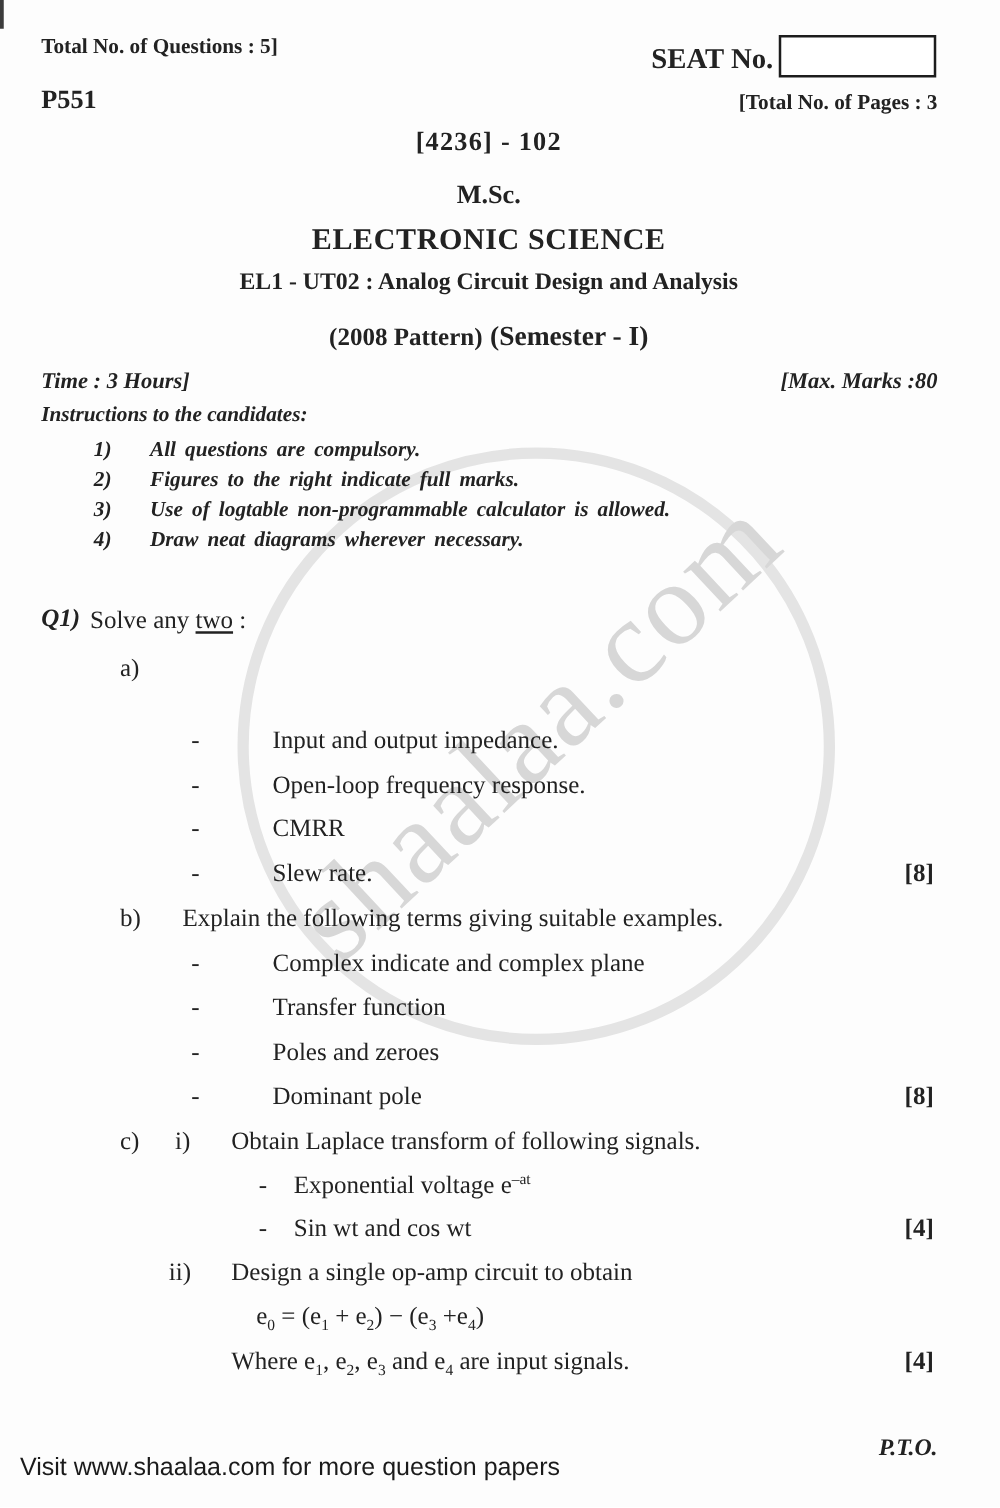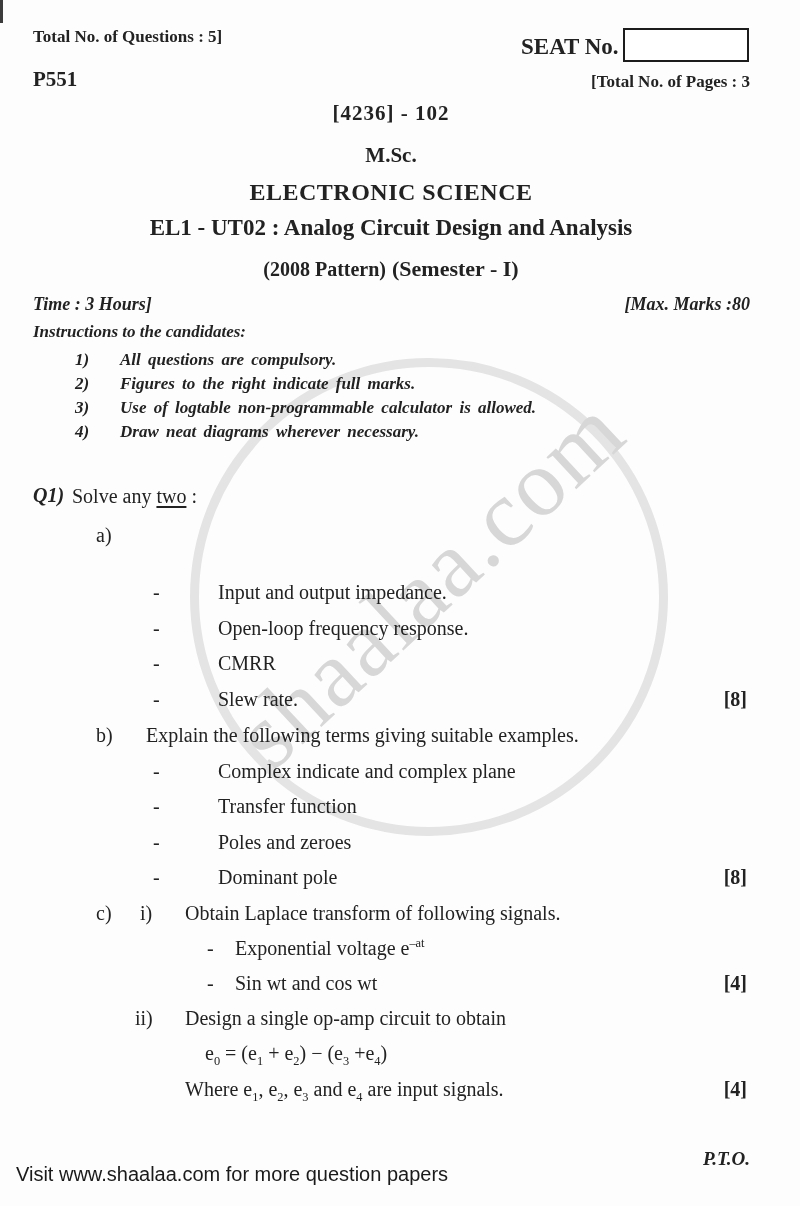--- a/index.html
+++ b/index.html
@@ -33,21 +33,21 @@
   .tq{left:33px;top:26px;font-size:17px;}
   .seat-label{left:521px;top:33px;font-size:23px;}
   .seat-box{left:623px;top:28px;width:126px;height:34px;border:2px solid #1c1c1c;background:#ffffff;box-sizing:border-box;}
   .p551{left:33px;top:66px;font-size:21px;text-align:center;}
   .pages{right:50px;top:71px;font-size:17px;}
 
   
   .code{top:100px;font-size:21px;letter-spacing:1px;}
   .degree{top:142px;font-size:21px;}
   .subject{top:177px;font-size:24px;letter-spacing:0.5px;}
-  .course{top:214px;font-size:23px;}
+  .course{top:214px;font-size:19px;}
   .pattern-line{top:255px;font-size:20px;}
   .pattern-line .sem{font-size:22px;margin-left:6px;}
 
   
   .time{left:33px;top:293px;font-size:18px;}
   .maxmarks{right:50px;top:293px;font-size:18px;}
   .instr-head{left:33px;top:321px;font-size:17px;text-align:center;}
   .instr-num{position:absolute;left:75px;font-size:17px;}
   .instr-text{position:absolute;left:120px;font-size:17px;word-spacing:3px;}
 

